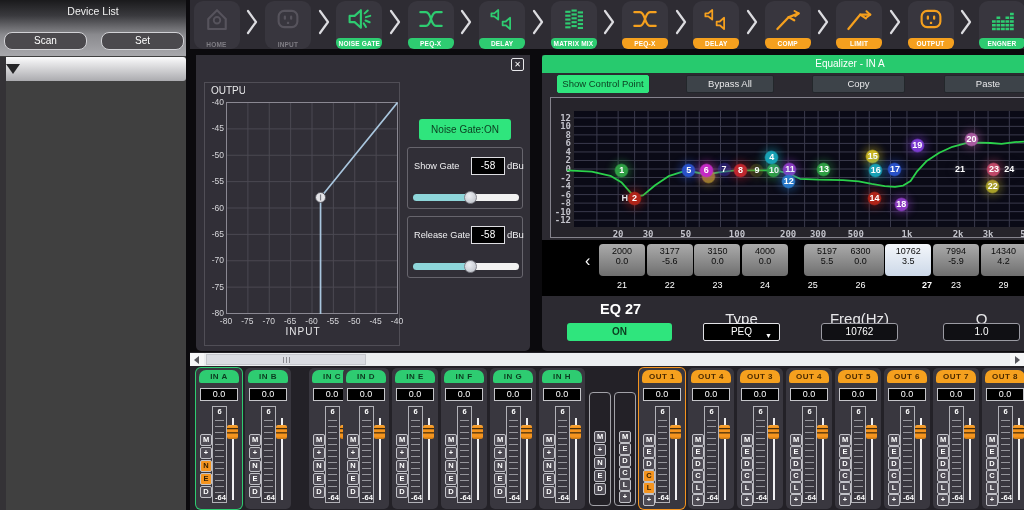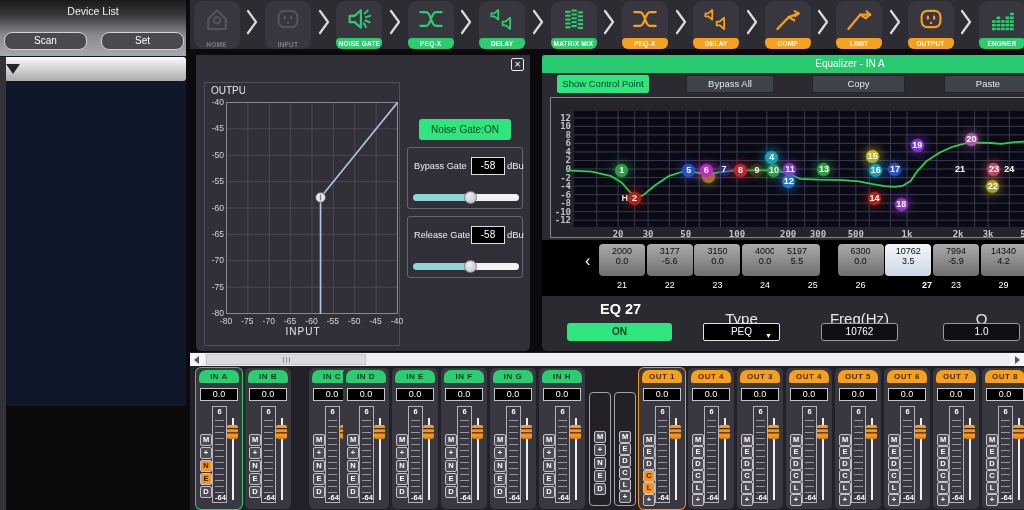--- a/index.html
+++ b/index.html
@@ -2,21 +2,21 @@
 <html><head>
 <meta charset="utf-8">
 <style>
   * { margin:0; padding:0; box-sizing:border-box; }
   html,body { width:1024px; height:510px; background:#0b0a0d; }
   body { font-family:"Liberation Sans", sans-serif; }
   #app { position:relative; width:1024px; height:510px; background:#0b0a0d; overflow:hidden; }
   .abs { position:absolute; }
 
   
-  #device-panel { left:0; top:0; width:186px; height:406px; background:#0f172a; }
+  #device-panel { left:0; top:0; width:186px; height:510px; background:#404040; }
   #device-panel-head { left:0; top:0; width:186px; height:56px;
     background:linear-gradient(#1a1a1c 0%, #3a3a3e 28%, #8a8a8e 62%, #a8a8ac 100%); }
   #device-title { left:0; top:5px; width:186px; text-align:center; color:#f2f2f2; font-size:10.5px; }
   .dev-btn { top:32px; height:18px; background:#4b494d; border:1px solid #d2d2d6; border-radius:8px;
     color:#fff; font-size:10px; text-align:center; line-height:16px; }
   #scan-btn { left:4px; width:83px; }
   #set-btn { left:101px; width:83px; }
   #device-expander { left:0; top:57px; width:186px; height:24px; border-radius:0 3px 3px 0;
     background:linear-gradient(#fbfbfc, #ababaf); }
   #expander-arrow { left:6px; top:7px; width:0; height:0;
@@ -340,21 +340,21 @@
         <div class="ng-xlab" style="left: 53.75px; top: 233px;">-70</div>
         <div class="ng-xlab" style="left: 75.125px; top: 233px;">-65</div>
         <div class="ng-xlab" style="left: 96.5px; top: 233px;">-60</div>
         <div class="ng-xlab" style="left: 117.875px; top: 233px;">-55</div>
         <div class="ng-xlab" style="left: 139.25px; top: 233px;">-50</div>
         <div class="ng-xlab" style="left: 160.625px; top: 233px;">-45</div>
         <div class="ng-xlab" style="left: 182px; top: 233px;">-40</div>
       </div>
     <div id="ng-power" class="abs">Noise Gate:ON</div>
     <div id="ng-panel-start" class="ng-panel">
-      <div class="ng-panel-label">Bypass Gate</div>
+      <div class="ng-panel-label">Show Gate</div>
       <div class="ng-value-box">-58</div>
       <div class="ng-unit">dBu</div>
       <div class="ng-slider">
           <div class="ng-slider-track-l" style="width: 57px;"></div>
           <div class="ng-slider-track-r" style="left: 57px; width: 49px;"></div>
           <div class="ng-slider-handle" style="left: 51px;"></div>
         </div>
     </div>
     <div id="ng-panel-release" class="ng-panel">
       <div class="ng-panel-label">Release Gate</div>
@@ -491,21 +491,21 @@
           <div class="eq-cell" style="left: 152.4px;">
             <div>3150</div>
             <div>0.0</div>
           </div>
           <div class="eq-cell-num" style="left: 152.4px;">23</div>
           <div class="eq-cell" style="left: 200.1px;">
             <div>4000</div>
             <div>0.0</div>
           </div>
           <div class="eq-cell-num" style="left: 200.1px;">24</div>
-          <div class="eq-cell" style="left: 232px;">
+          <div class="eq-cell" style="left: 262px;">
             <div>5197</div>
             <div>5.5</div>
           </div>
           <div class="eq-cell-num" style="left: 247.8px;">25</div>
           <div class="eq-cell" style="left: 295.5px;">
             <div>6300</div>
             <div>0.0</div>
           </div>
           <div class="eq-cell-num" style="left: 295.5px;">26</div>
           <div class="eq-cell sel" style="left: 343.2px;">

